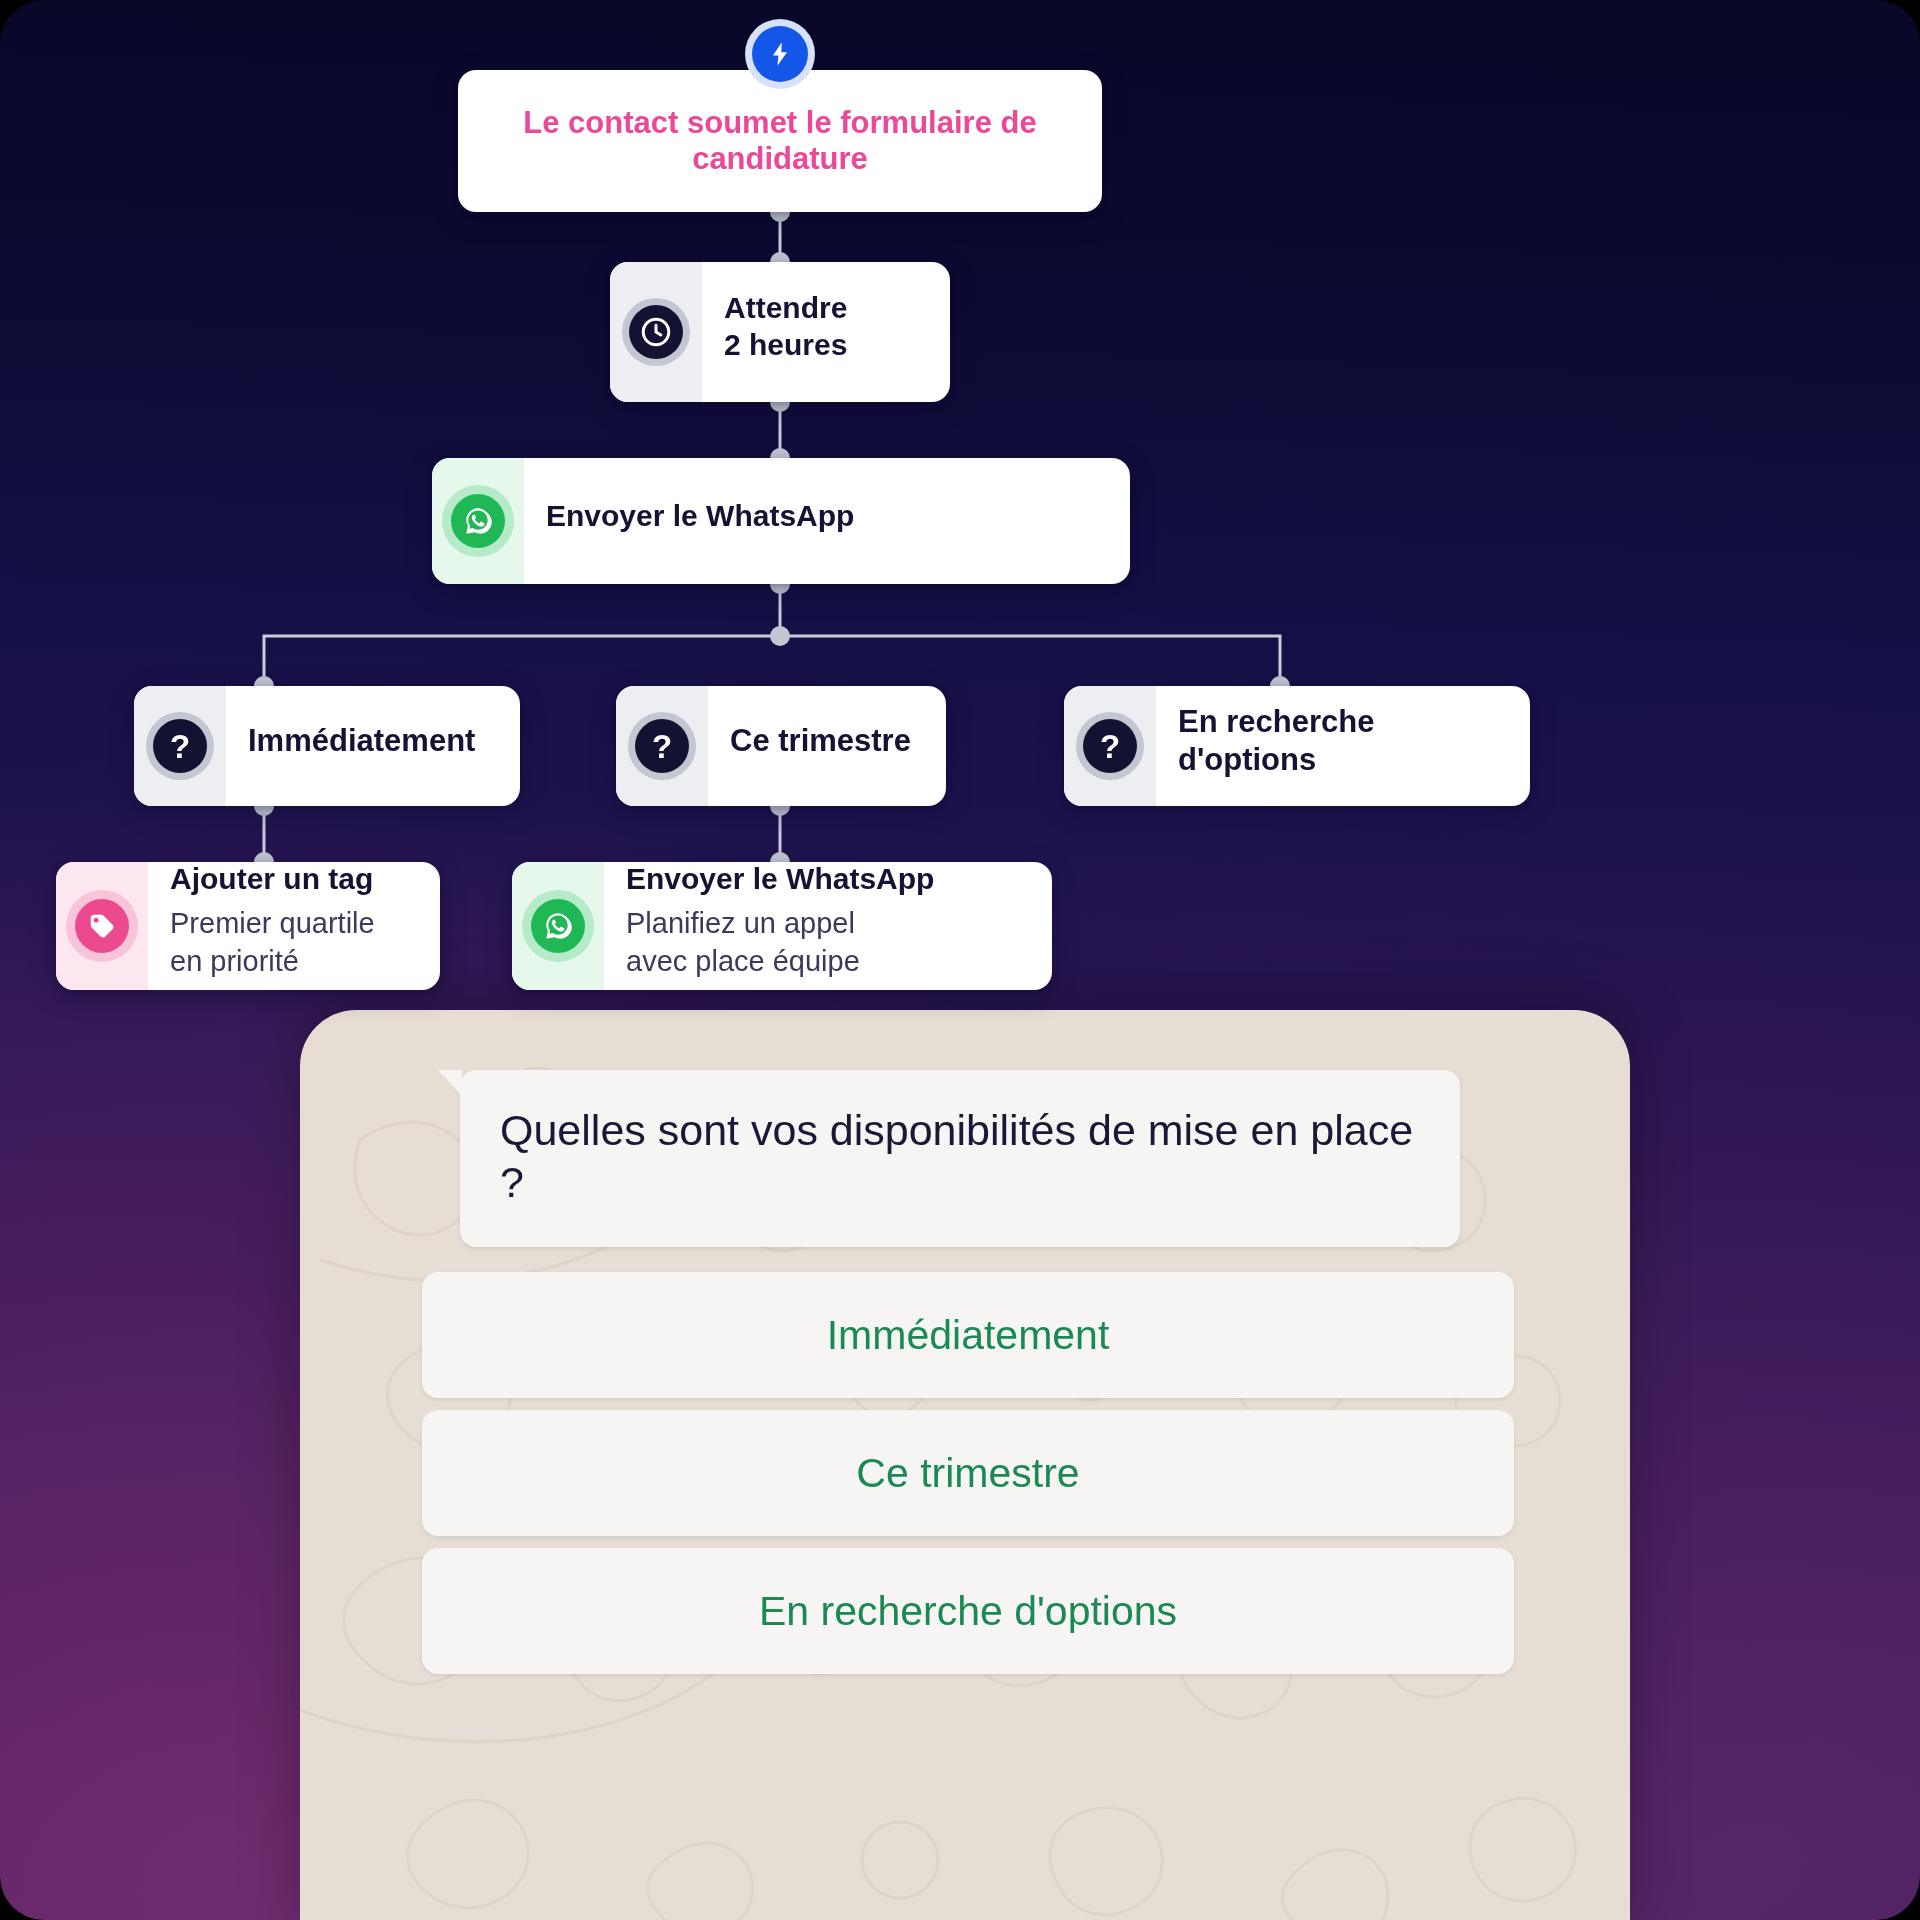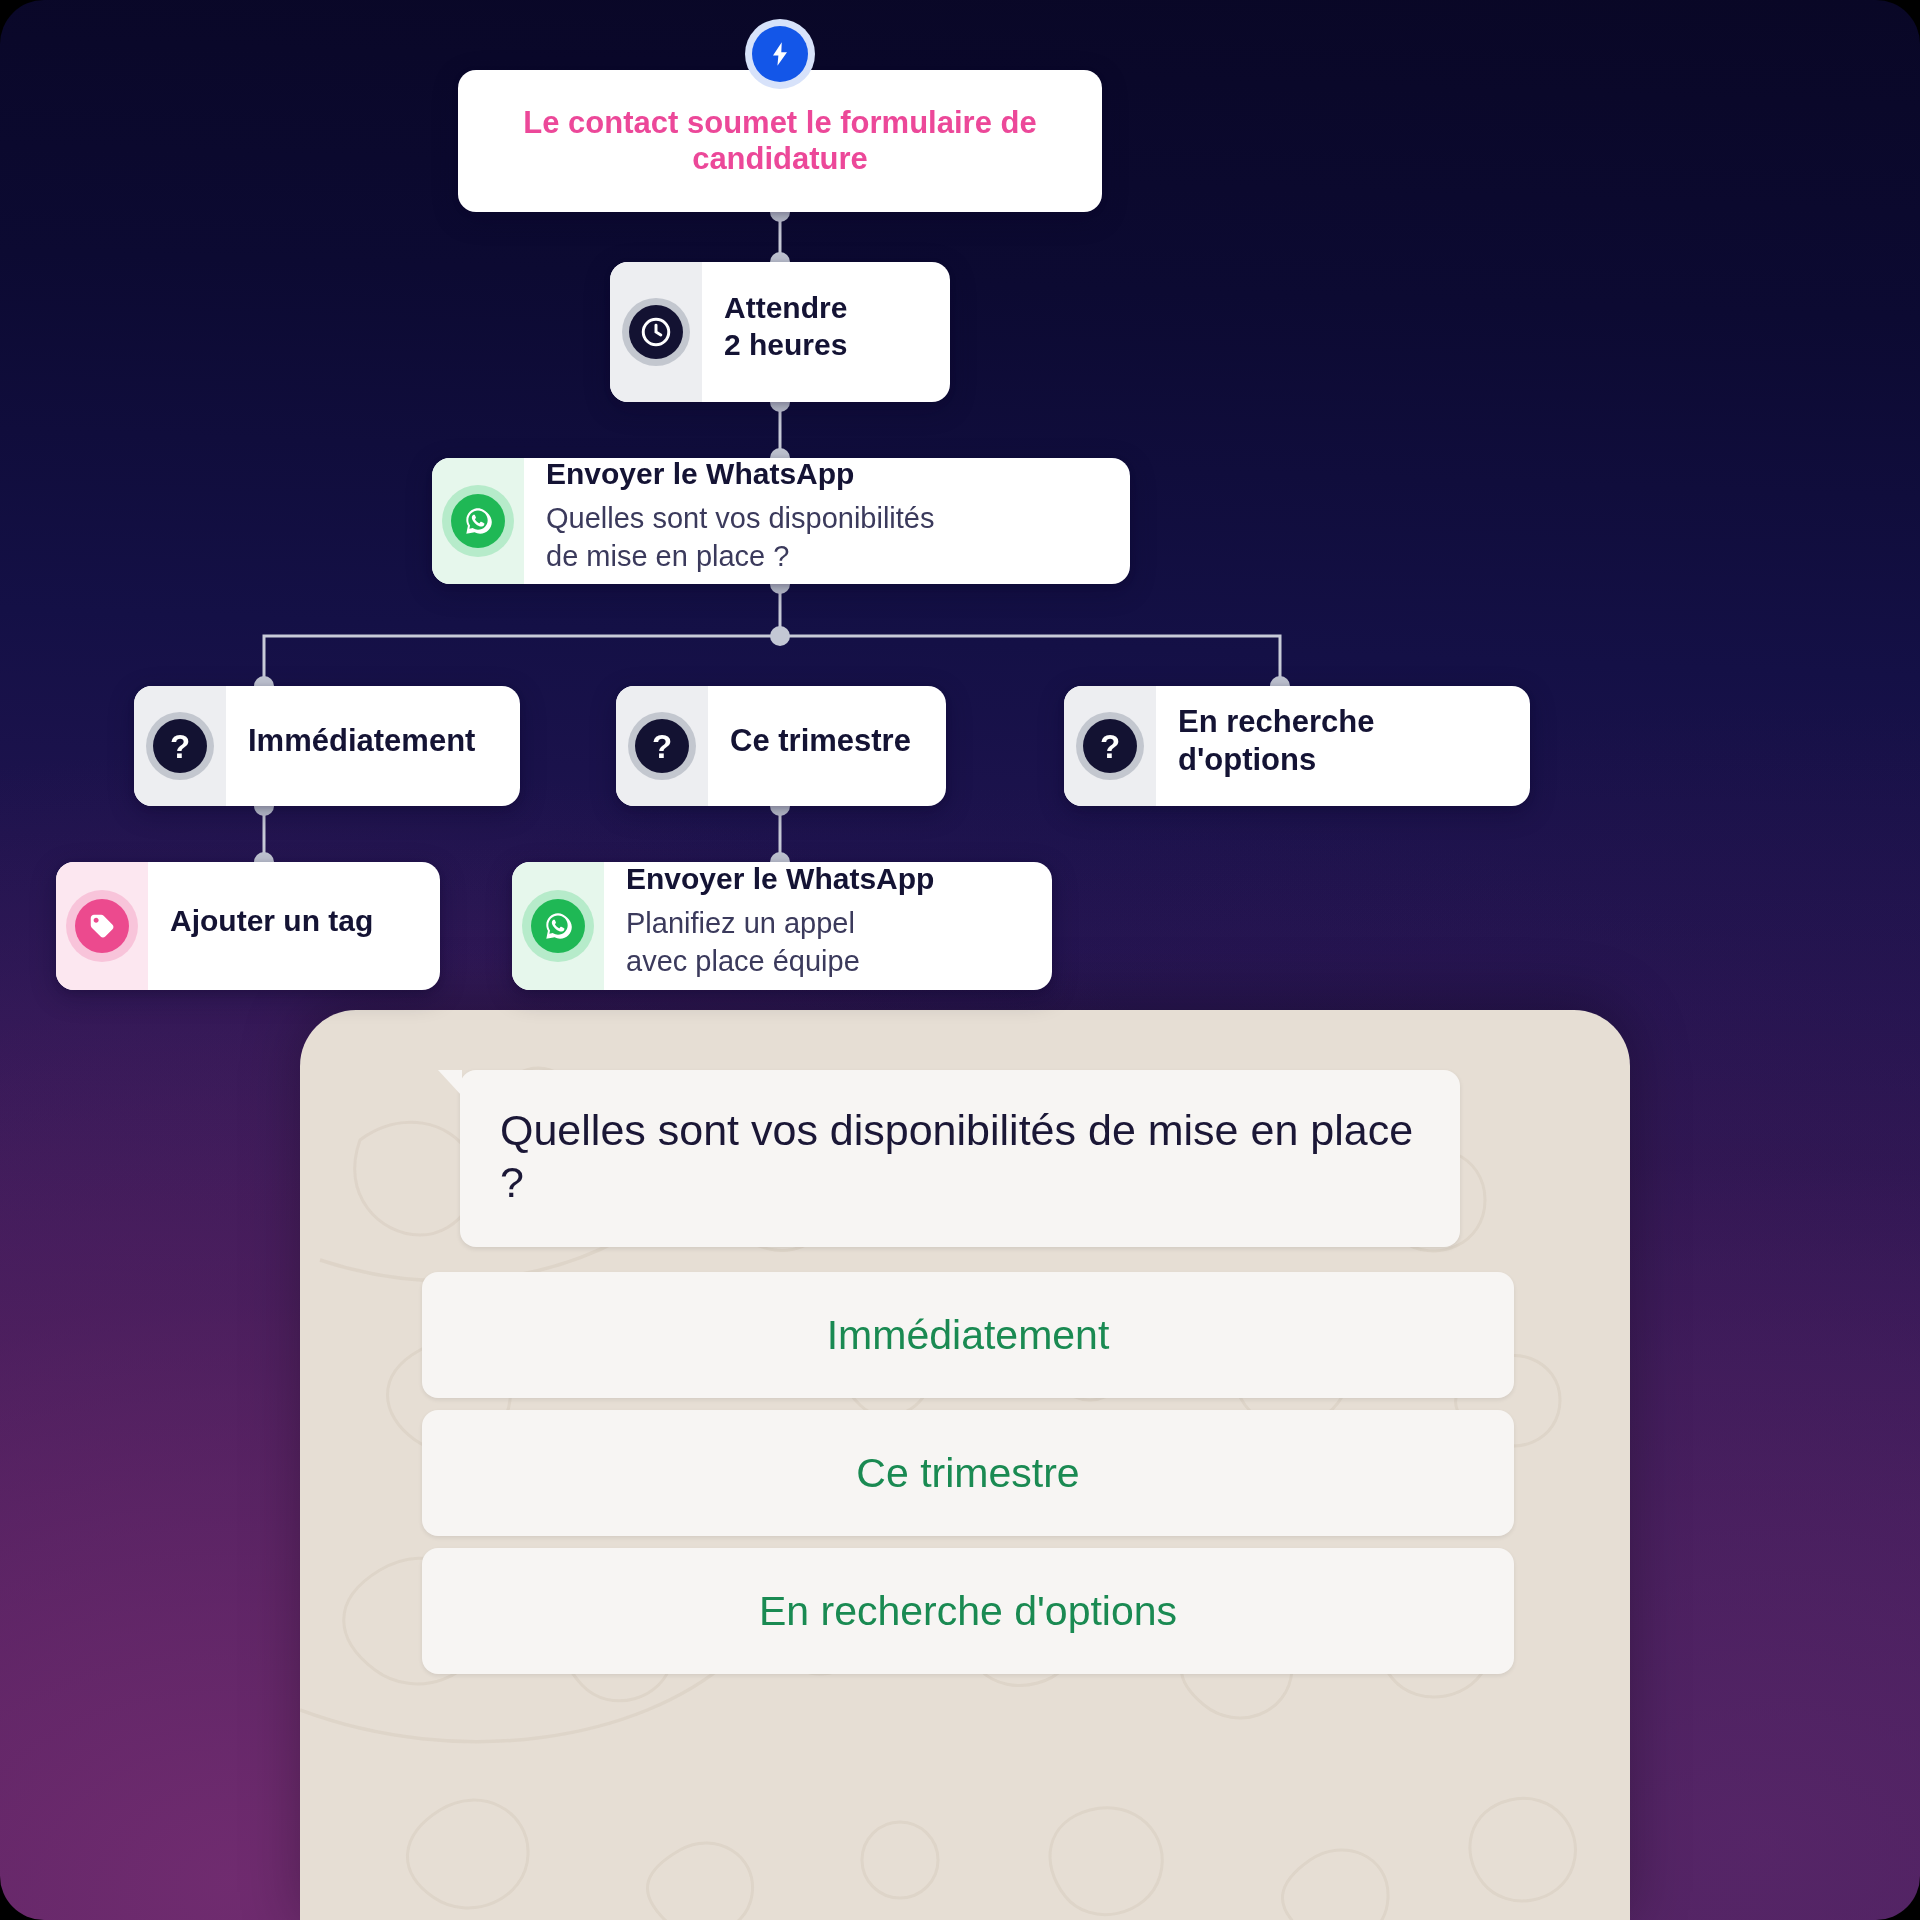--- a/index.html
+++ b/index.html
@@ -246,22 +246,20 @@
   <div class="node" id="node-whatsapp-1">
     <div class="icon-pane pane-green">
       <div class="circ circ-green">
         <svg width="34" height="34" viewBox="0 0 32 32">
           <path fill="#fff" d="M16 4C9.9 4 5 8.9 5 15c0 2 .5 3.8 1.5 5.4L5 28l7.8-1.4c1.5.8 3.3 1.3 5.2 1.3 6.1 0 11-4.9 11-11S22.1 4 16 4zm0 20.2c-1.7 0-3.3-.5-4.6-1.3l-.3-.2-3.2.6.6-3.1-.2-.3c-.9-1.4-1.4-3-1.4-4.7 0-5 4.1-9.1 9.1-9.1s9.1 4.1 9.1 9.1-4.1 9-9.1 9zm5-6.6c-.3-.1-1.7-.8-1.9-.9s-.4-.1-.6.1-.7.9-.9 1.1-.3.2-.6.1c-1.6-.8-2.7-1.5-3.8-3.4-.3-.5.3-.5.8-1.5.1-.2 0-.4 0-.5s-.6-1.5-.9-2c-.2-.5-.4-.4-.6-.4h-.5c-.2 0-.5.1-.8.4s-1 1-1 2.4 1 2.8 1.2 3 2.1 3.2 5 4.5c1.9.8 2.6.9 3.5.7.6-.1 1.7-.7 1.9-1.4.2-.7.2-1.2.2-1.4-.1-.2-.3-.2-.6-.3z"></path>
         </svg>
       </div>
     </div>
     <div class="body">
       <div class="node-title">Envoyer le WhatsApp</div>
-      <div class="node-sub">Quelles sont vos disponibilités
-de mise en place ?</div>
     </div>
   </div>
 
   <div class="node" id="node-q0">
     <div class="icon-pane pane-grey">
       <div class="circ circ-dark">
         <span class="qmark">?</span>
       </div>
     </div>
     <div class="body">
@@ -294,20 +292,22 @@
   <div class="node" id="node-tag">
     <div class="icon-pane pane-pink">
       <div class="circ circ-pink">
         <svg width="30" height="30" viewBox="0 0 24 24">
           <path fill="#fff" d="M11.4 3H5.6C4.2 3 3 4.2 3 5.6v5.8c0 .7.3 1.4.8 1.9l7.1 7.1c1 1 2.7 1 3.7 0l5.8-5.8c1-1 1-2.7 0-3.7l-7.1-7.1c-.5-.5-1.2-.8-1.9-.8zM7.3 9.3c-1.1 0-2-.9-2-2s.9-2 2-2 2 .9 2 2-.9 2-2 2z"></path>
         </svg>
       </div>
     </div>
     <div class="body">
       <div class="node-title">Ajouter un tag</div>
+      <div class="node-sub">Premier quartile
+en priorité</div>
     </div>
   </div>
 
   <div class="node" id="node-whatsapp-2">
     <div class="icon-pane pane-green">
       <div class="circ circ-green">
         <svg width="34" height="34" viewBox="0 0 32 32">
           <path fill="#fff" d="M16 4C9.9 4 5 8.9 5 15c0 2 .5 3.8 1.5 5.4L5 28l7.8-1.4c1.5.8 3.3 1.3 5.2 1.3 6.1 0 11-4.9 11-11S22.1 4 16 4zm0 20.2c-1.7 0-3.3-.5-4.6-1.3l-.3-.2-3.2.6.6-3.1-.2-.3c-.9-1.4-1.4-3-1.4-4.7 0-5 4.1-9.1 9.1-9.1s9.1 4.1 9.1 9.1-4.1 9-9.1 9zm5-6.6c-.3-.1-1.7-.8-1.9-.9s-.4-.1-.6.1-.7.9-.9 1.1-.3.2-.6.1c-1.6-.8-2.7-1.5-3.8-3.4-.3-.5.3-.5.8-1.5.1-.2 0-.4 0-.5s-.6-1.5-.9-2c-.2-.5-.4-.4-.6-.4h-.5c-.2 0-.5.1-.8.4s-1 1-1 2.4 1 2.8 1.2 3 2.1 3.2 5 4.5c1.9.8 2.6.9 3.5.7.6-.1 1.7-.7 1.9-1.4.2-.7.2-1.2.2-1.4-.1-.2-.3-.2-.6-.3z"></path>
         </svg>
       </div>

